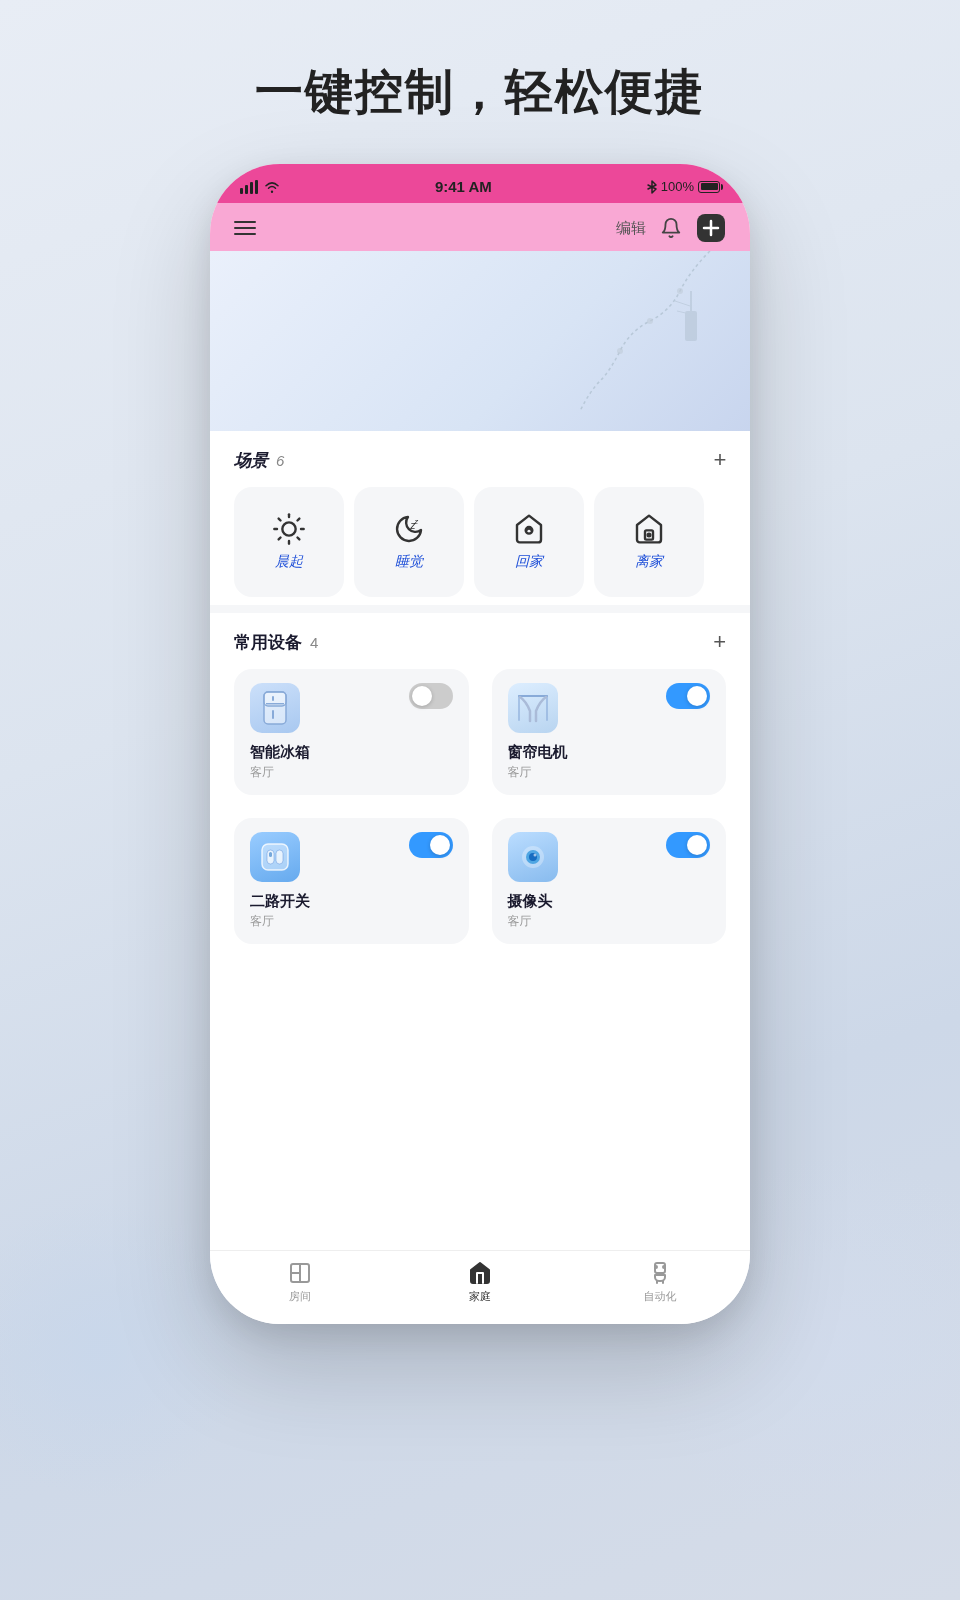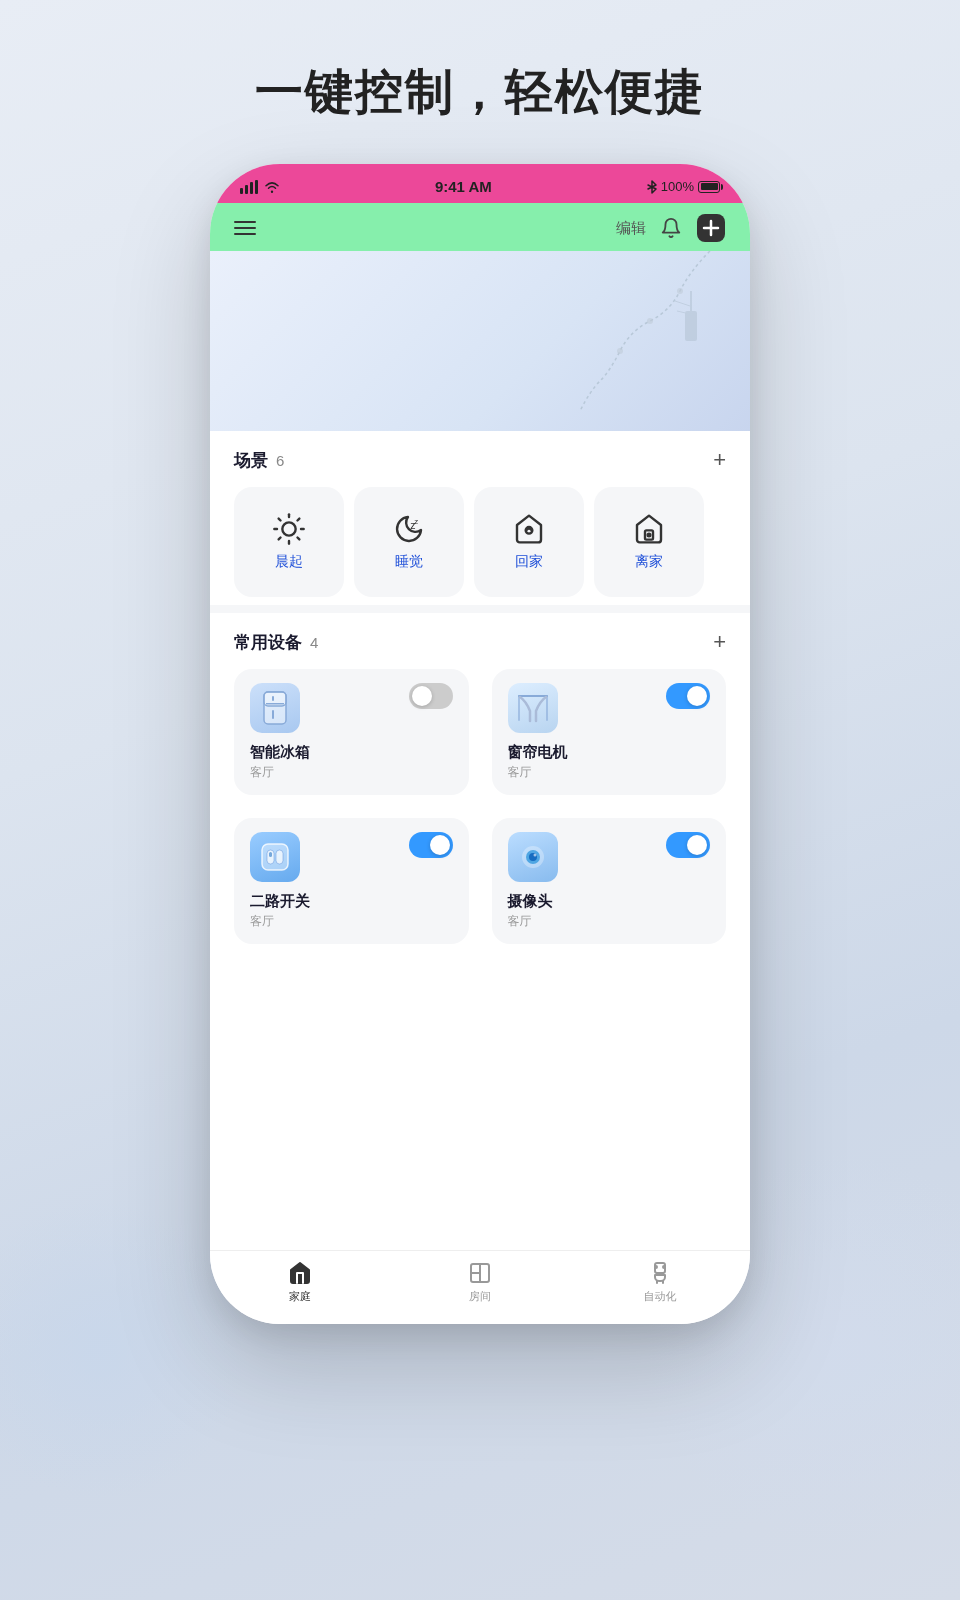--- a/index.html
+++ b/index.html
@@ -99,21 +99,21 @@
       width: 2.5px; height: 6px; background: #222; border-radius: 0 2px 2px 0;
     }
     .battery-fill {
       width: 100%; height: 100%; background: #222; border-radius: 1px;
     }
 
     
     .top-bar {
       display: flex; align-items: center; justify-content: space-between;
       padding: 10px 24px 8px 24px;
-      background: #86efac;
+      background: #f9a8d4;
       flex-shrink: 0;
     }
     .menu-icon {
       display: flex; flex-direction: column; gap: 4px; cursor: pointer;
     }
     .menu-line {
       width: 22px; height: 2px; background: #333; border-radius: 2px;
     }
     .top-bar-right {
       display: flex; align-items: center; gap: 14px;
@@ -153,20 +153,21 @@
     
     .hero-svg {
       position: absolute; right: 20px; top: 0;
     }
 
     
     .scenes-section {
       background: #fff;
       padding: 16px 24px 8px 24px;
       flex-shrink: 0;
+      font-style: italic;
     }
     .section-header {
       display: flex; align-items: center; justify-content: space-between;
       margin-bottom: 14px;
     }
     .section-title {
       font-size: 17px; font-weight: 600; color: #1a1a2e;
       display: flex; align-items: center; gap: 8px;
     }
     .section-count {
@@ -526,39 +527,39 @@
           </div>
           <div class="device-name">摄像头</div>
           <div class="device-room">客厅</div>
         </div>
 
       </div>
     </div>
 
     <div class="bottom-nav">
 
-      <div class="nav-item active">
-        <div class="nav-icon">
-          <svg width="24" height="24" viewBox="0 0 24 24" fill="none" stroke="#333" stroke-width="2" stroke-linecap="round" stroke-linejoin="round">
-            <path d="M3 9l9-7 9 7v11a2 2 0 0 1-2 2H5a2 2 0 0 1-2-2z" fill="#333"></path>
-            <polyline points="9 22 9 12 15 12 15 22" stroke="white" fill="none"></polyline>
-          </svg>
-        </div>
-        <span class="nav-label">家庭</span>
-      </div>
-
       <div class="nav-item">
         <div class="nav-icon">
           <svg width="24" height="24" viewBox="0 0 24 24" fill="none" stroke="#999" stroke-width="2" stroke-linecap="round" stroke-linejoin="round">
             <rect x="3" y="3" width="18" height="18" rx="2"></rect>
             <line x1="12" y1="3" x2="12" y2="21"></line>
             <line x1="3" y1="12" x2="12" y2="12"></line>
           </svg>
         </div>
         <span class="nav-label">房间</span>
+      </div>
+
+      <div class="nav-item active">
+        <div class="nav-icon">
+          <svg width="24" height="24" viewBox="0 0 24 24" fill="none" stroke="#333" stroke-width="2" stroke-linecap="round" stroke-linejoin="round">
+            <path d="M3 9l9-7 9 7v11a2 2 0 0 1-2 2H5a2 2 0 0 1-2-2z" fill="#333"></path>
+            <polyline points="9 22 9 12 15 12 15 22" stroke="white" fill="none"></polyline>
+          </svg>
+        </div>
+        <span class="nav-label">家庭</span>
       </div>
 
       <div class="nav-item">
         <div class="nav-icon">
           <svg width="24" height="24" viewBox="0 0 24 24" fill="none" stroke="#999" stroke-width="2" stroke-linecap="round" stroke-linejoin="round">
             <rect x="7" y="2" width="10" height="10" rx="2"></rect>
             <path d="M9 12v2M15 12v2"></path>
             <path d="M7 14h10v2a4 4 0 0 1-4 4h-2a4 4 0 0 1-4-4v-2z"></path>
             <path d="M9 20v2M15 20v2"></path>
             <circle cx="8" cy="6" r="1" fill="#999"></circle>

